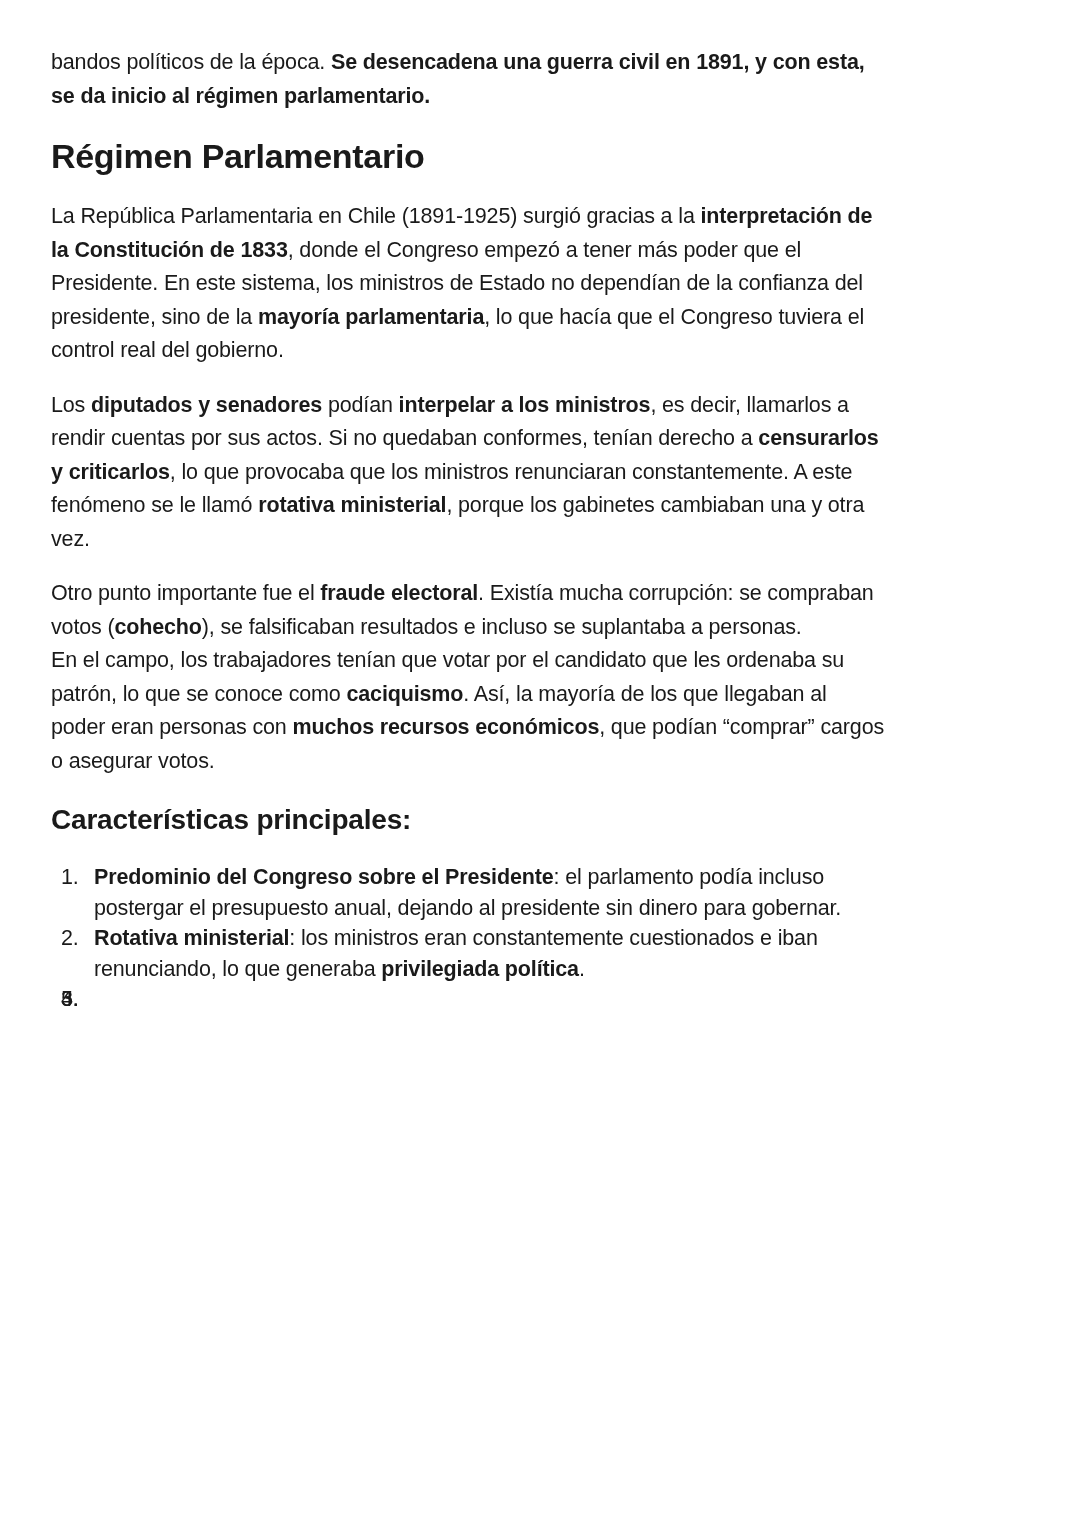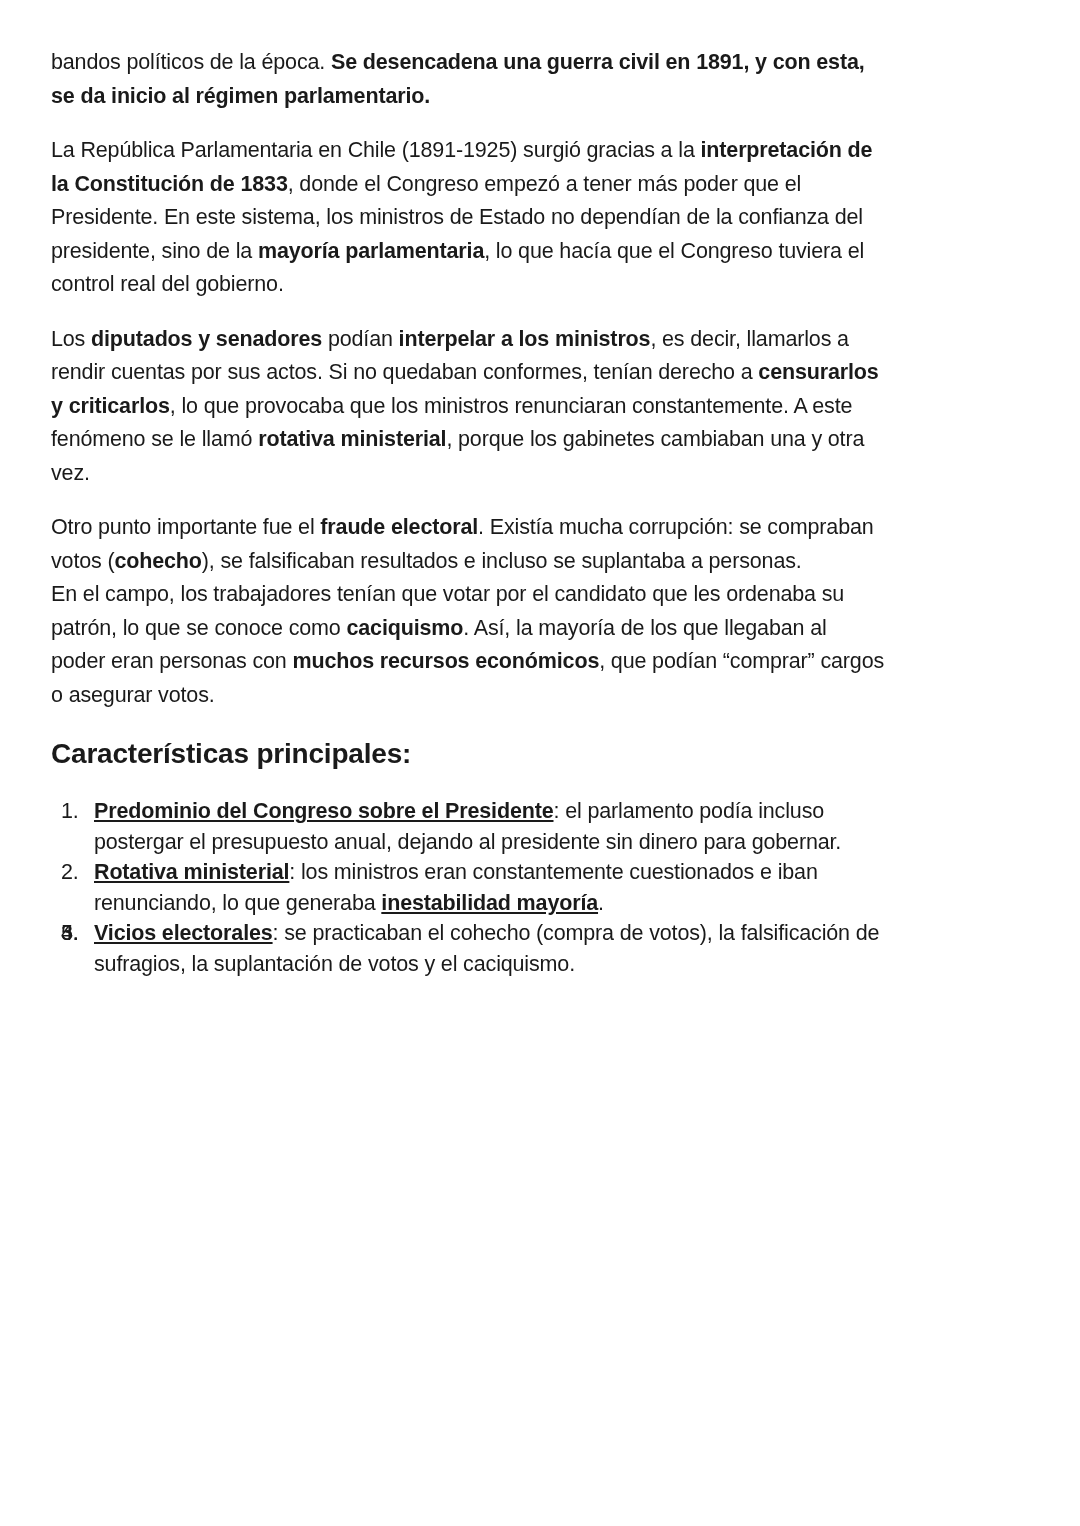--- a/index.html
+++ b/index.html
@@ -48,50 +48,50 @@
     padding-left: 43px;
     font-size: 21.5px;
     line-height: 30.5px;
     letter-spacing: -0.15px;
   }
   ol.features li .num {
     position: absolute;
     left: 10px;
     top: 0;
   }
-  ol.features li b { font-weight: 700; text-decoration: underline; }
+  ol.features li b { font-weight: 700; }
 </style>
 </head>
 <body>
 
 <div class="page">
 
   <p class="para"><span>bandos políticos de la época. </span><b>Se desencadena una guerra civil en 1891, y con esta, se da inicio al régimen parlamentario.</b></p>
 
+  <h2 class="section-title">Régimen Parlamentario</h2>
 
   <p class="para"><span>La República Parlamentaria en Chile (1891-1925) surgió gracias a la </span><b>interpretación de la Constitución de 1833</b><span>, donde el Congreso empezó a tener más poder que el Presidente. En este sistema, los ministros de Estado no dependían de la confianza del presidente, sino de la </span><b>mayoría parlamentaria</b><span>, lo que hacía que el Congreso tuviera el control real del gobierno.</span></p>
   <p class="para"><span>Los </span><b>diputados y senadores</b><span> podían </span><b>interpelar a los ministros</b><span>, es decir, llamarlos a rendir cuentas por sus actos. Si no quedaban conformes, tenían derecho a </span><b>censurarlos y criticarlos</b><span>, lo que provocaba que los ministros renunciaran constantemente. A este fenómeno se le llamó </span><b>rotativa ministerial</b><span>, porque los gabinetes cambiaban una y otra vez.</span></p>
   <p class="para"><span>Otro punto importante fue el </span><b>fraude electoral</b><span>. Existía mucha corrupción: se compraban votos (</span><b>cohecho</b><span>), se falsificaban resultados e incluso se suplantaba a personas.</span><span class="br"></span><span>En el campo, los trabajadores tenían que votar por el candidato que les ordenaba su patrón, lo que se conoce como </span><b>caciquismo</b><span>. Así, la mayoría de los que llegaban al poder eran personas con </span><b>muchos recursos económicos</b><span>, que podían “comprar” cargos o asegurar votos.</span></p>
 
   <h3 class="subsection-title">Características principales:</h3>
 
   <ol class="features">
     <li>
       <span class="num">1.</span>
       <span><b>Predominio del Congreso sobre el Presidente</b><span>: el parlamento podía incluso postergar el presupuesto anual, dejando al presidente sin dinero para gobernar.</span></span>
     </li>
     <li>
       <span class="num">2.</span>
-      <span><b>Rotativa ministerial</b><span>: los ministros eran constantemente cuestionados e iban renunciando, lo que generaba </span><b>inestabilidad mayoría</b><span>.</span></span>
+      <span><b>Rotativa ministerial</b><span>: los ministros eran constantemente cuestionados e iban renunciando, lo que generaba </span><b>privilegiada política</b><span>.</span></span>
     </li>
     <li>
       <span class="num">3.</span>
     </li>
     <li>
       <span class="num">4.</span>
     </li>
     <li>
       <span class="num">5.</span>
-      <span><b>Vicios electorales</b><span>: se practicaban el cohecho (compra de votos), la falsificación de sufragios, la suplantación de votos y el caciquismo.</span></span>
     </li>
   </ol>
 
 </div>
 
 </body></html>

